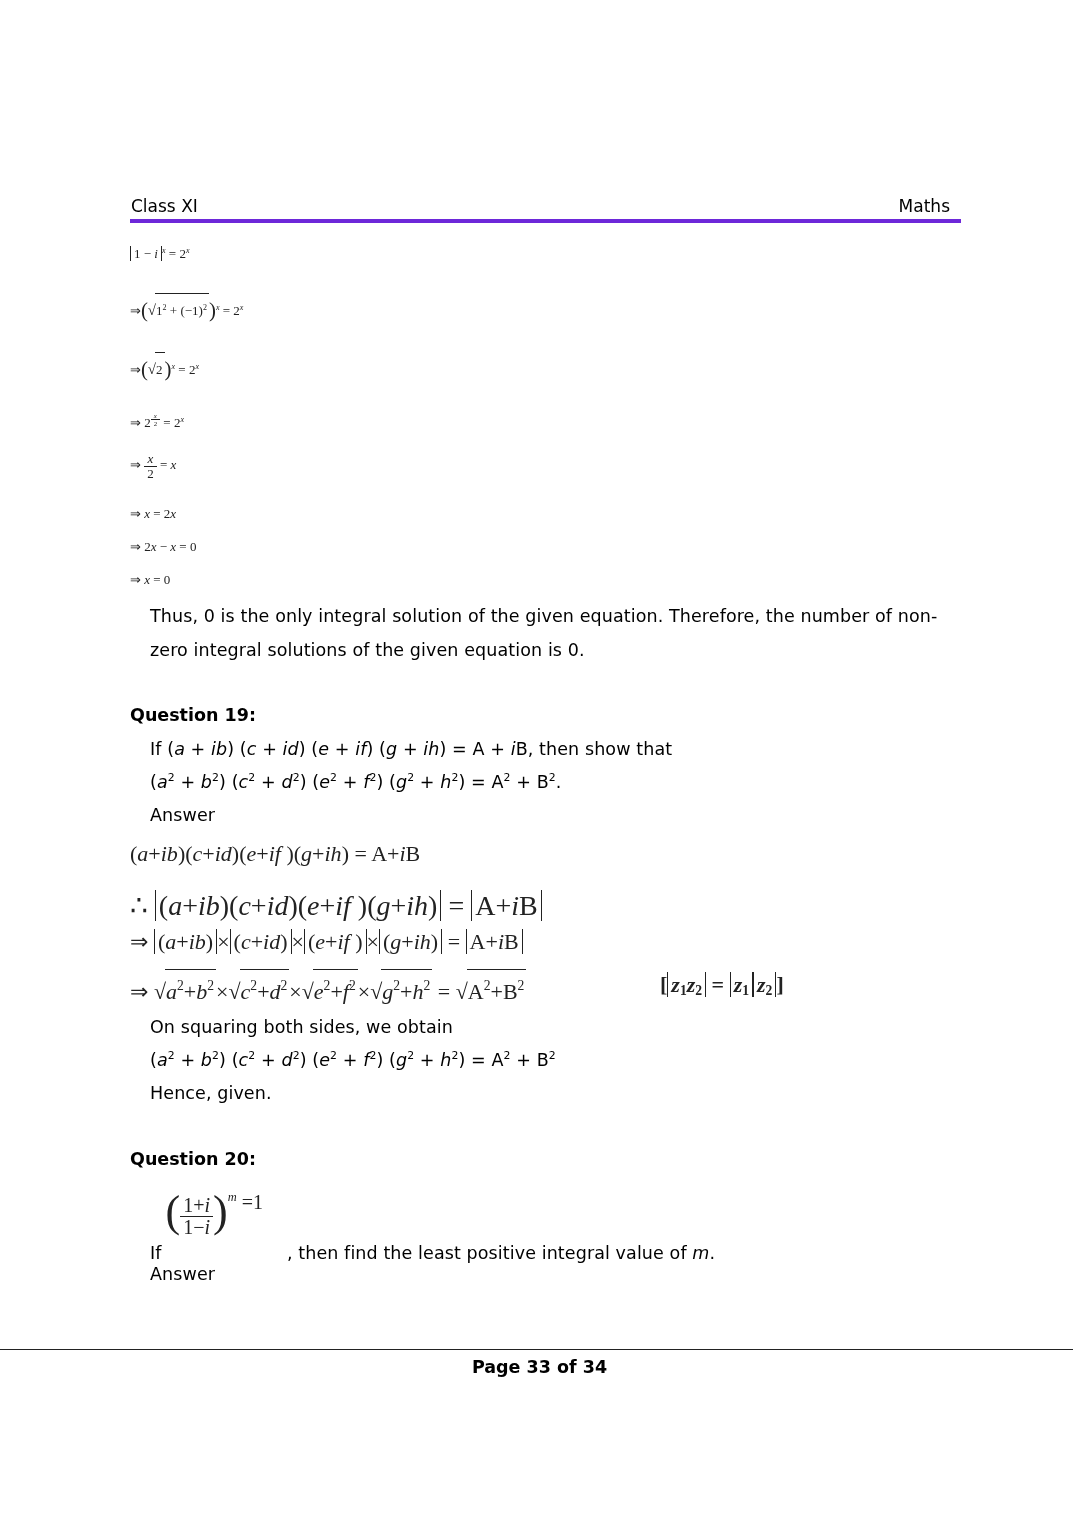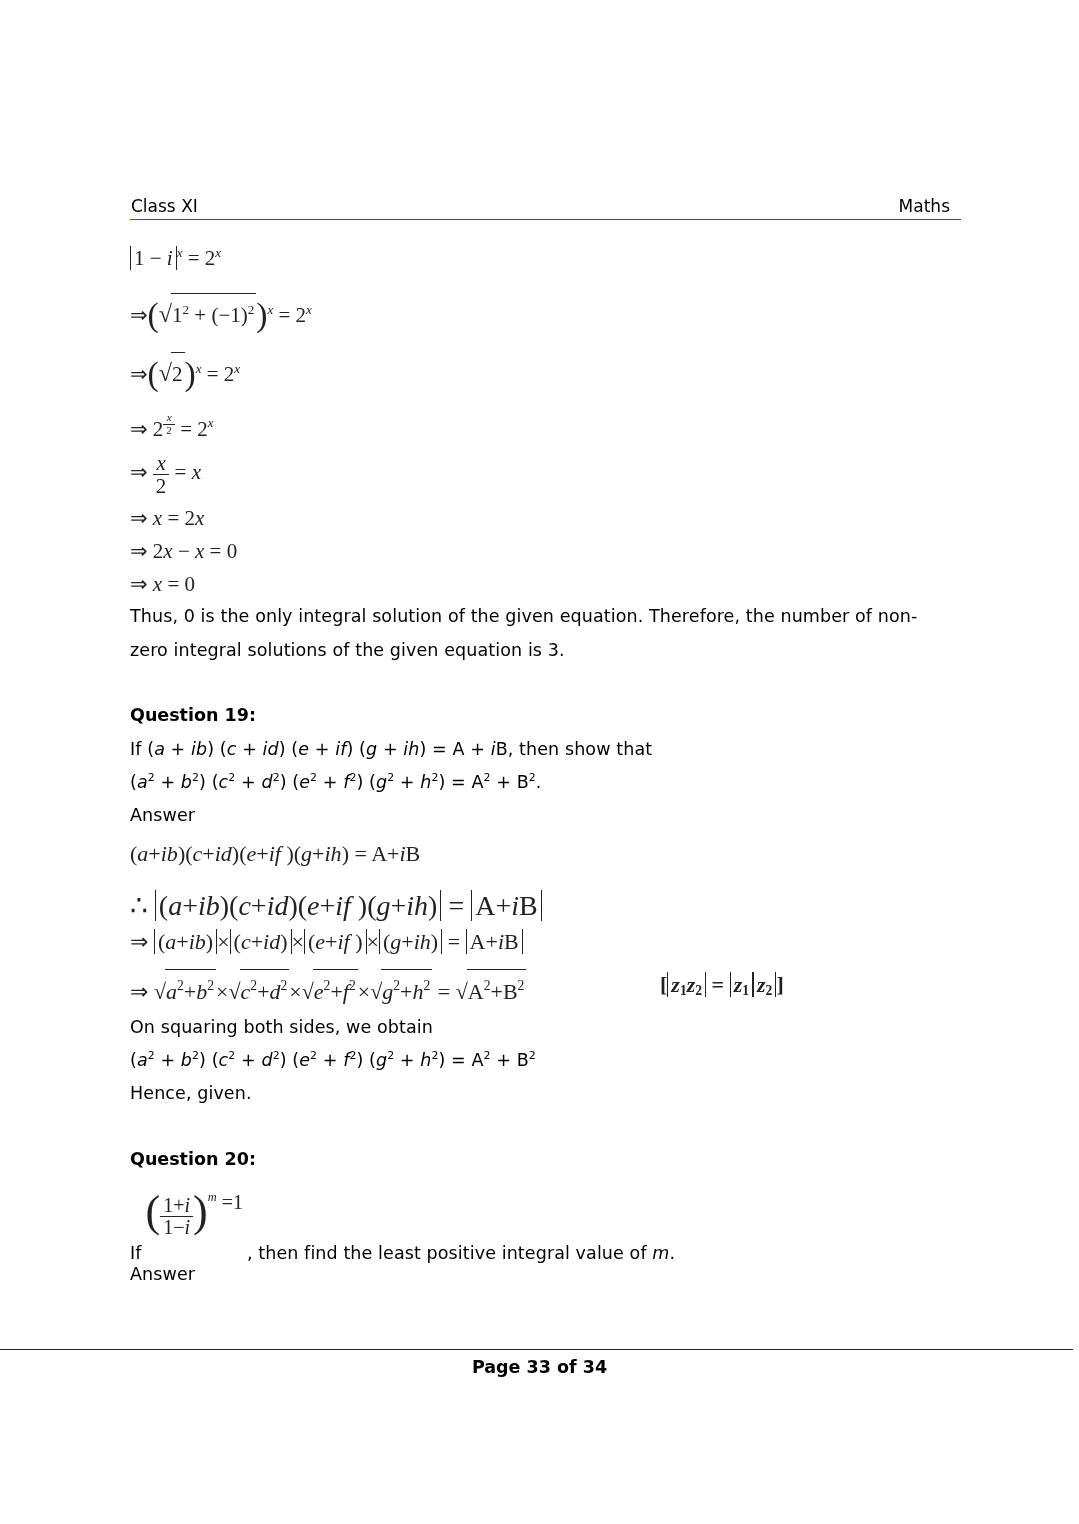--- a/index.html
+++ b/index.html
@@ -1,22 +1,22 @@
 <!DOCTYPE html>
 <html><head>
   <meta charset="utf-8">
   <style>
     html, body { margin: 0; padding: 0; background: #ffffff; }
     body { width: 1079px; height: 1524px; position: relative; overflow: hidden; color: #000; }
-    .header { position: absolute; left: 130px; top: 195px; width: 831px; height: 24px; border-bottom: 1px solid #6d28d9; font-family: "DejaVu Sans", sans-serif; font-size: 17px; }
+    .header { position: absolute; left: 130px; top: 195px; width: 831px; height: 24px; border-bottom: 4px solid #6d28d9; font-family: "DejaVu Sans", sans-serif; font-size: 17px; }
     .header span { position: absolute; top: 1px; }
     .hl { left: 1px; } .hc { left: 154px; } .hr { right: 11px; }
     .line { position: absolute; left: 130px; white-space: nowrap; }
-    .txt { font-family: "DejaVu Sans", sans-serif; font-size: 17.5px; letter-spacing: 0.1px; }
-    .math { font-family: "Liberation Serif", serif; font-size: 21px; color: #222; }
+    .txt { font-family: "DejaVu Sans", sans-serif; font-size: 17.5px; letter-spacing: 0.1px; margin-left: 20px; }
+    .math { font-family: "Liberation Serif", serif; font-size: 13px; color: #222; }
     .math i { font-style: italic; }
     .q { font-family: "DejaVu Sans", sans-serif; font-size: 17.5px; font-weight: bold; color: #000000; }
     sup { font-size: 0.62em; vertical-align: 0.65em; line-height: 0; }
     sub { font-size: 0.62em; vertical-align: -0.25em; line-height: 0; }
     .sqrt { display: inline-block; border-top: 1px solid #222; padding: 10px 2px 0 1px; margin-left: -1px; line-height: 1.1; }
     .rad { font-size: 1.15em; }
     .frac { display: inline-block; vertical-align: middle; text-align: center; line-height: 1.05; }
     .frac .num { display: block; border-bottom: 1px solid #222; padding: 0 3px; }
     .frac .den { display: block; padding: 0 3px; }
     .big { font-size: 1.6em; vertical-align: -0.12em; font-weight: 100; }
@@ -46,21 +46,21 @@
   ⇒ 2<sup><span class="frac" style="font-size:0.85em"><span class="num"><i>x</i></span><span class="den">2</span></span></sup> = 2<sup><i>x</i></sup>
 </div>
 <div class="line math" style="top:452px">
   ⇒ <span class="frac"><span class="num"><i>x</i></span><span class="den">2</span></span> = <i>x</i>
 </div>
 <div class="line math" style="top:506px">⇒ <i>x</i> = 2<i>x</i></div>
 <div class="line math" style="top:539px">⇒ 2<i>x</i> − <i>x</i> = 0</div>
 <div class="line math" style="top:572px">⇒ <i>x</i> = 0</div>
 
 <div class="line txt" style="top:606px">Thus, 0 is the only integral solution of the given equation. Therefore, the number of non-</div>
-<div class="line txt" style="top:640px">zero integral solutions of the given equation is 3.</div>
+<div class="line txt" style="top:640px">zero integral solutions of the given equation is 0.</div>
 
 <div class="line q" style="top:705px">Question 19:</div>
 <div class="line txt" style="top:739px">
   If (<i>a</i> + <i>ib</i>) (<i>c</i> + <i>id</i>) (<i>e</i> + <i>if</i>) (<i>g</i> + <i>ih</i>) = A + <i>i</i>B, then show that
 </div>
 <div class="line txt" style="top:772px">
   (<i>a</i><sup>2</sup> + <i>b</i><sup>2</sup>) (<i>c</i><sup>2</sup> + <i>d</i><sup>2</sup>) (<i>e</i><sup>2</sup> + <i>f</i><sup>2</sup>) (<i>g</i><sup>2</sup> + <i>h</i><sup>2</sup>) = A<sup>2</sup> + B<sup>2</sup>.
 </div>
 <div class="line txt" style="top:805px">Answer</div>
 

